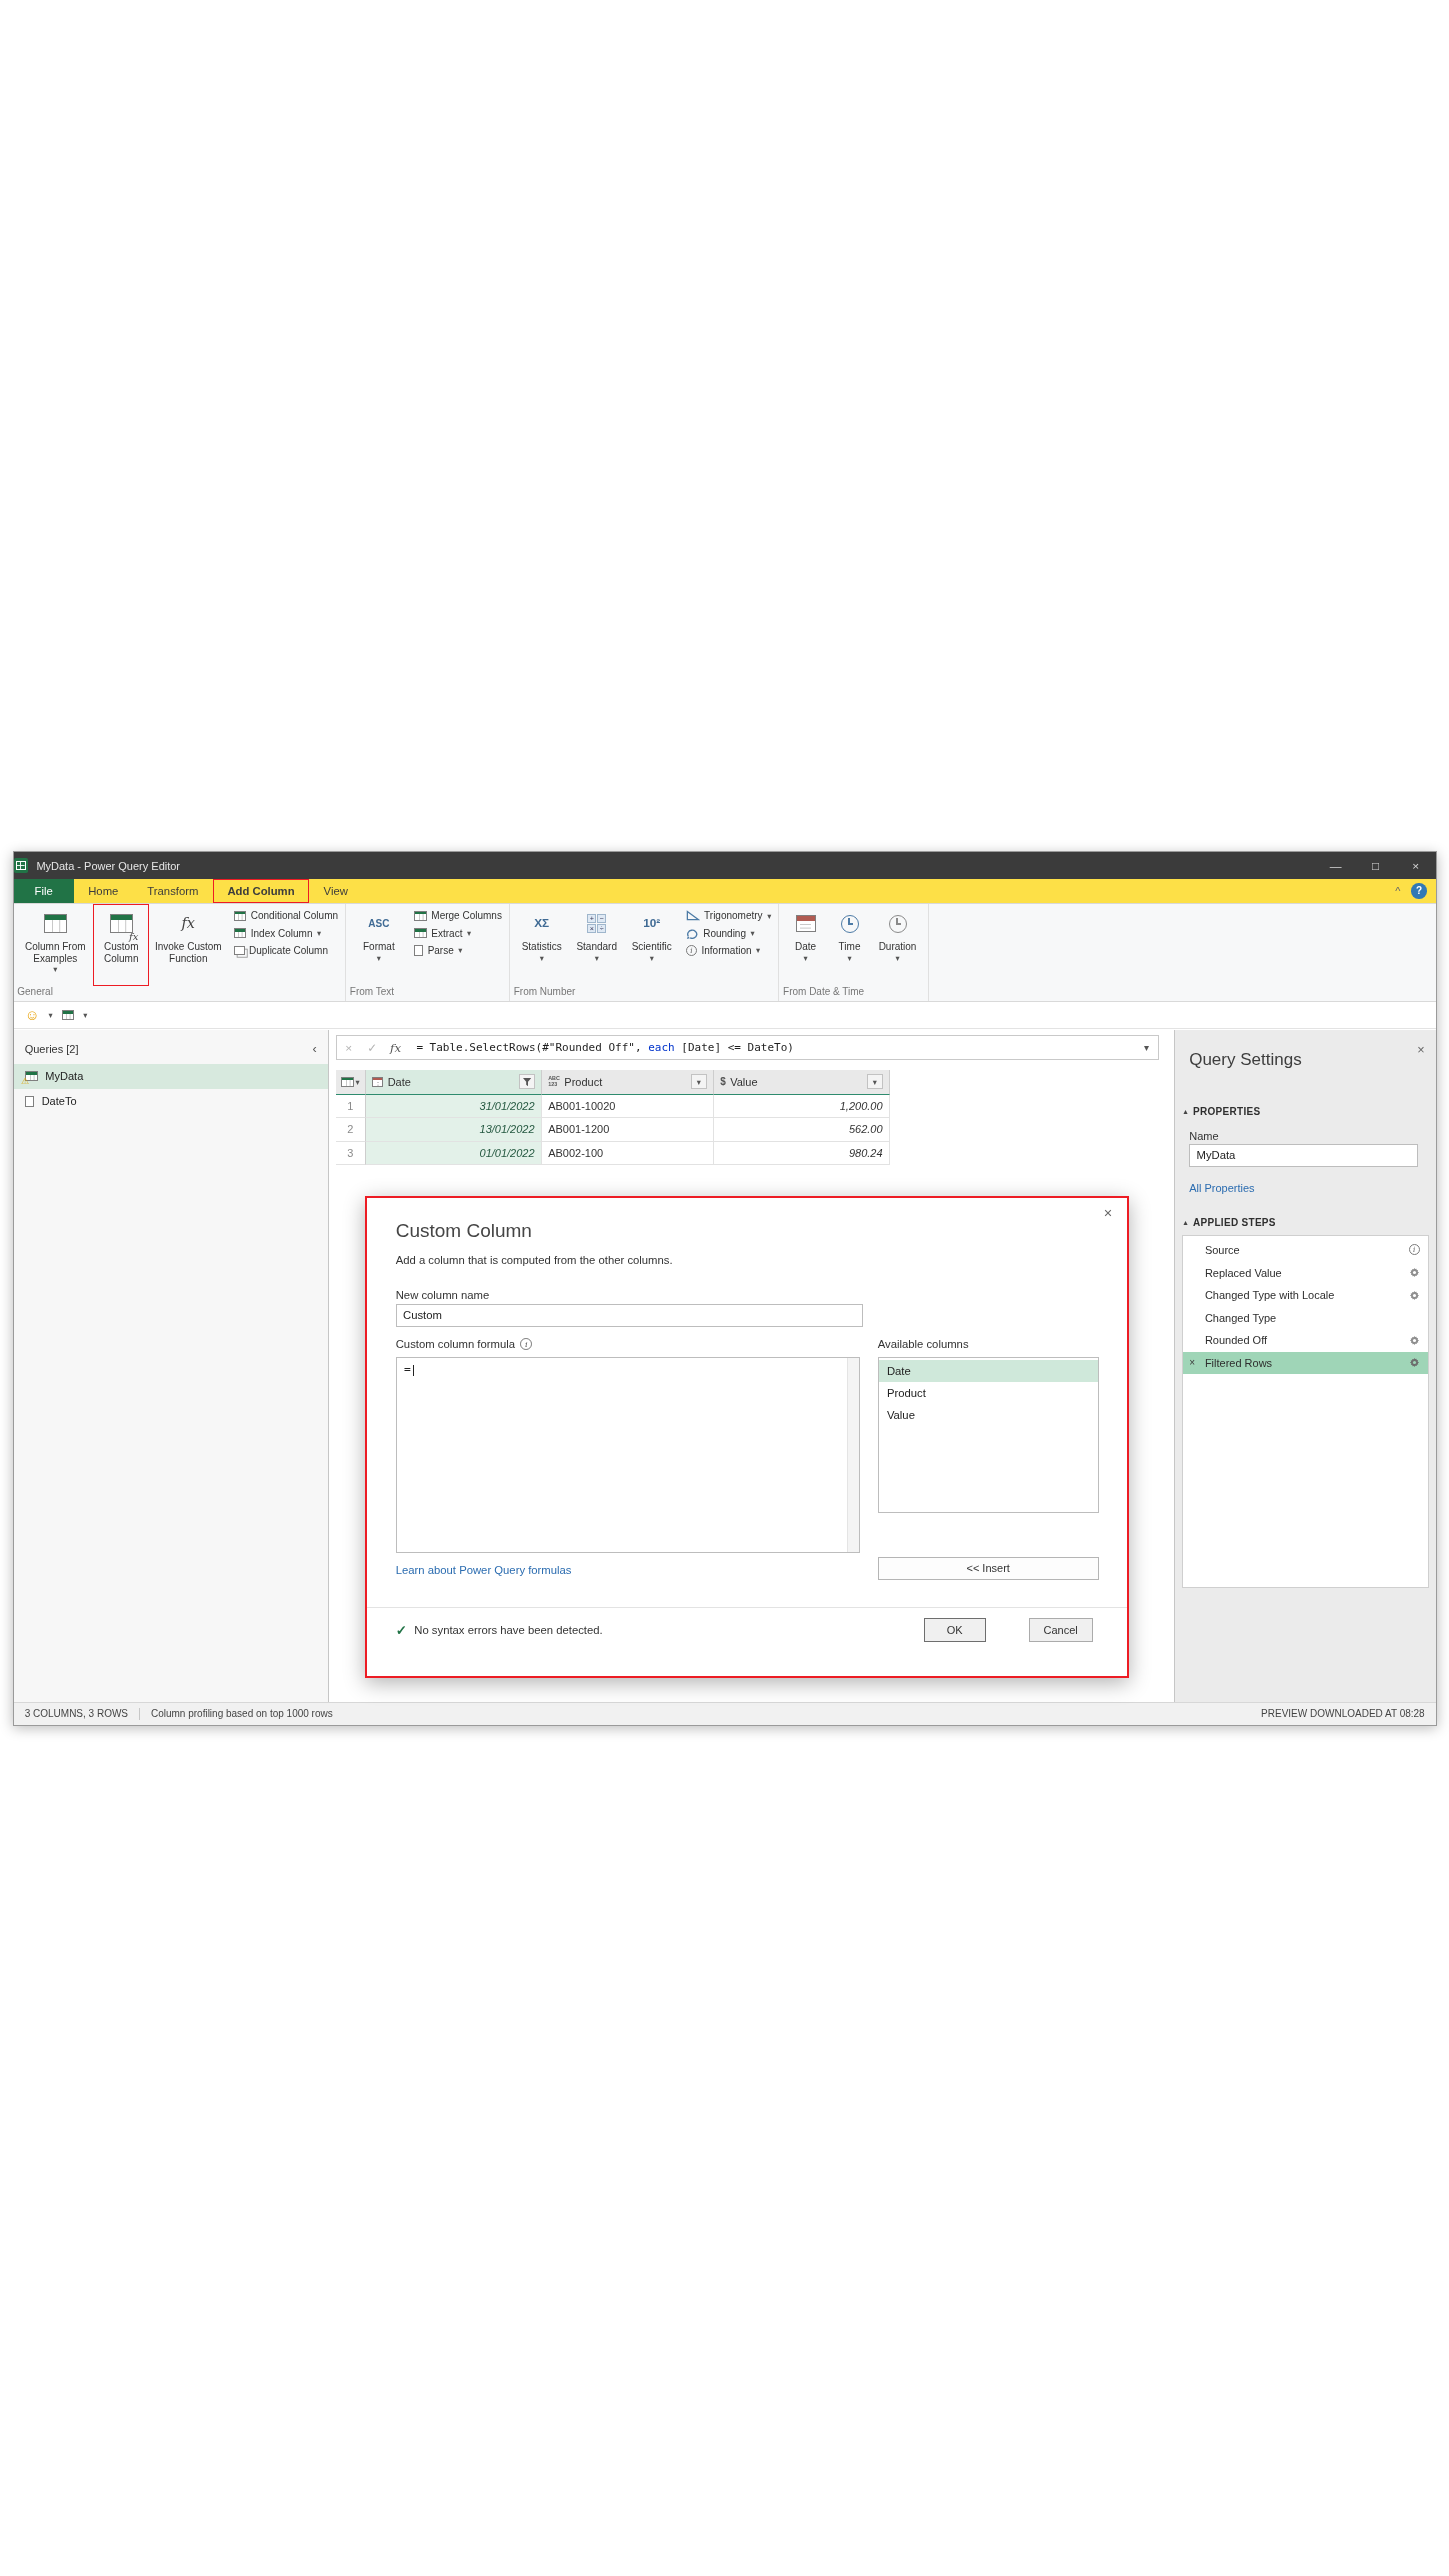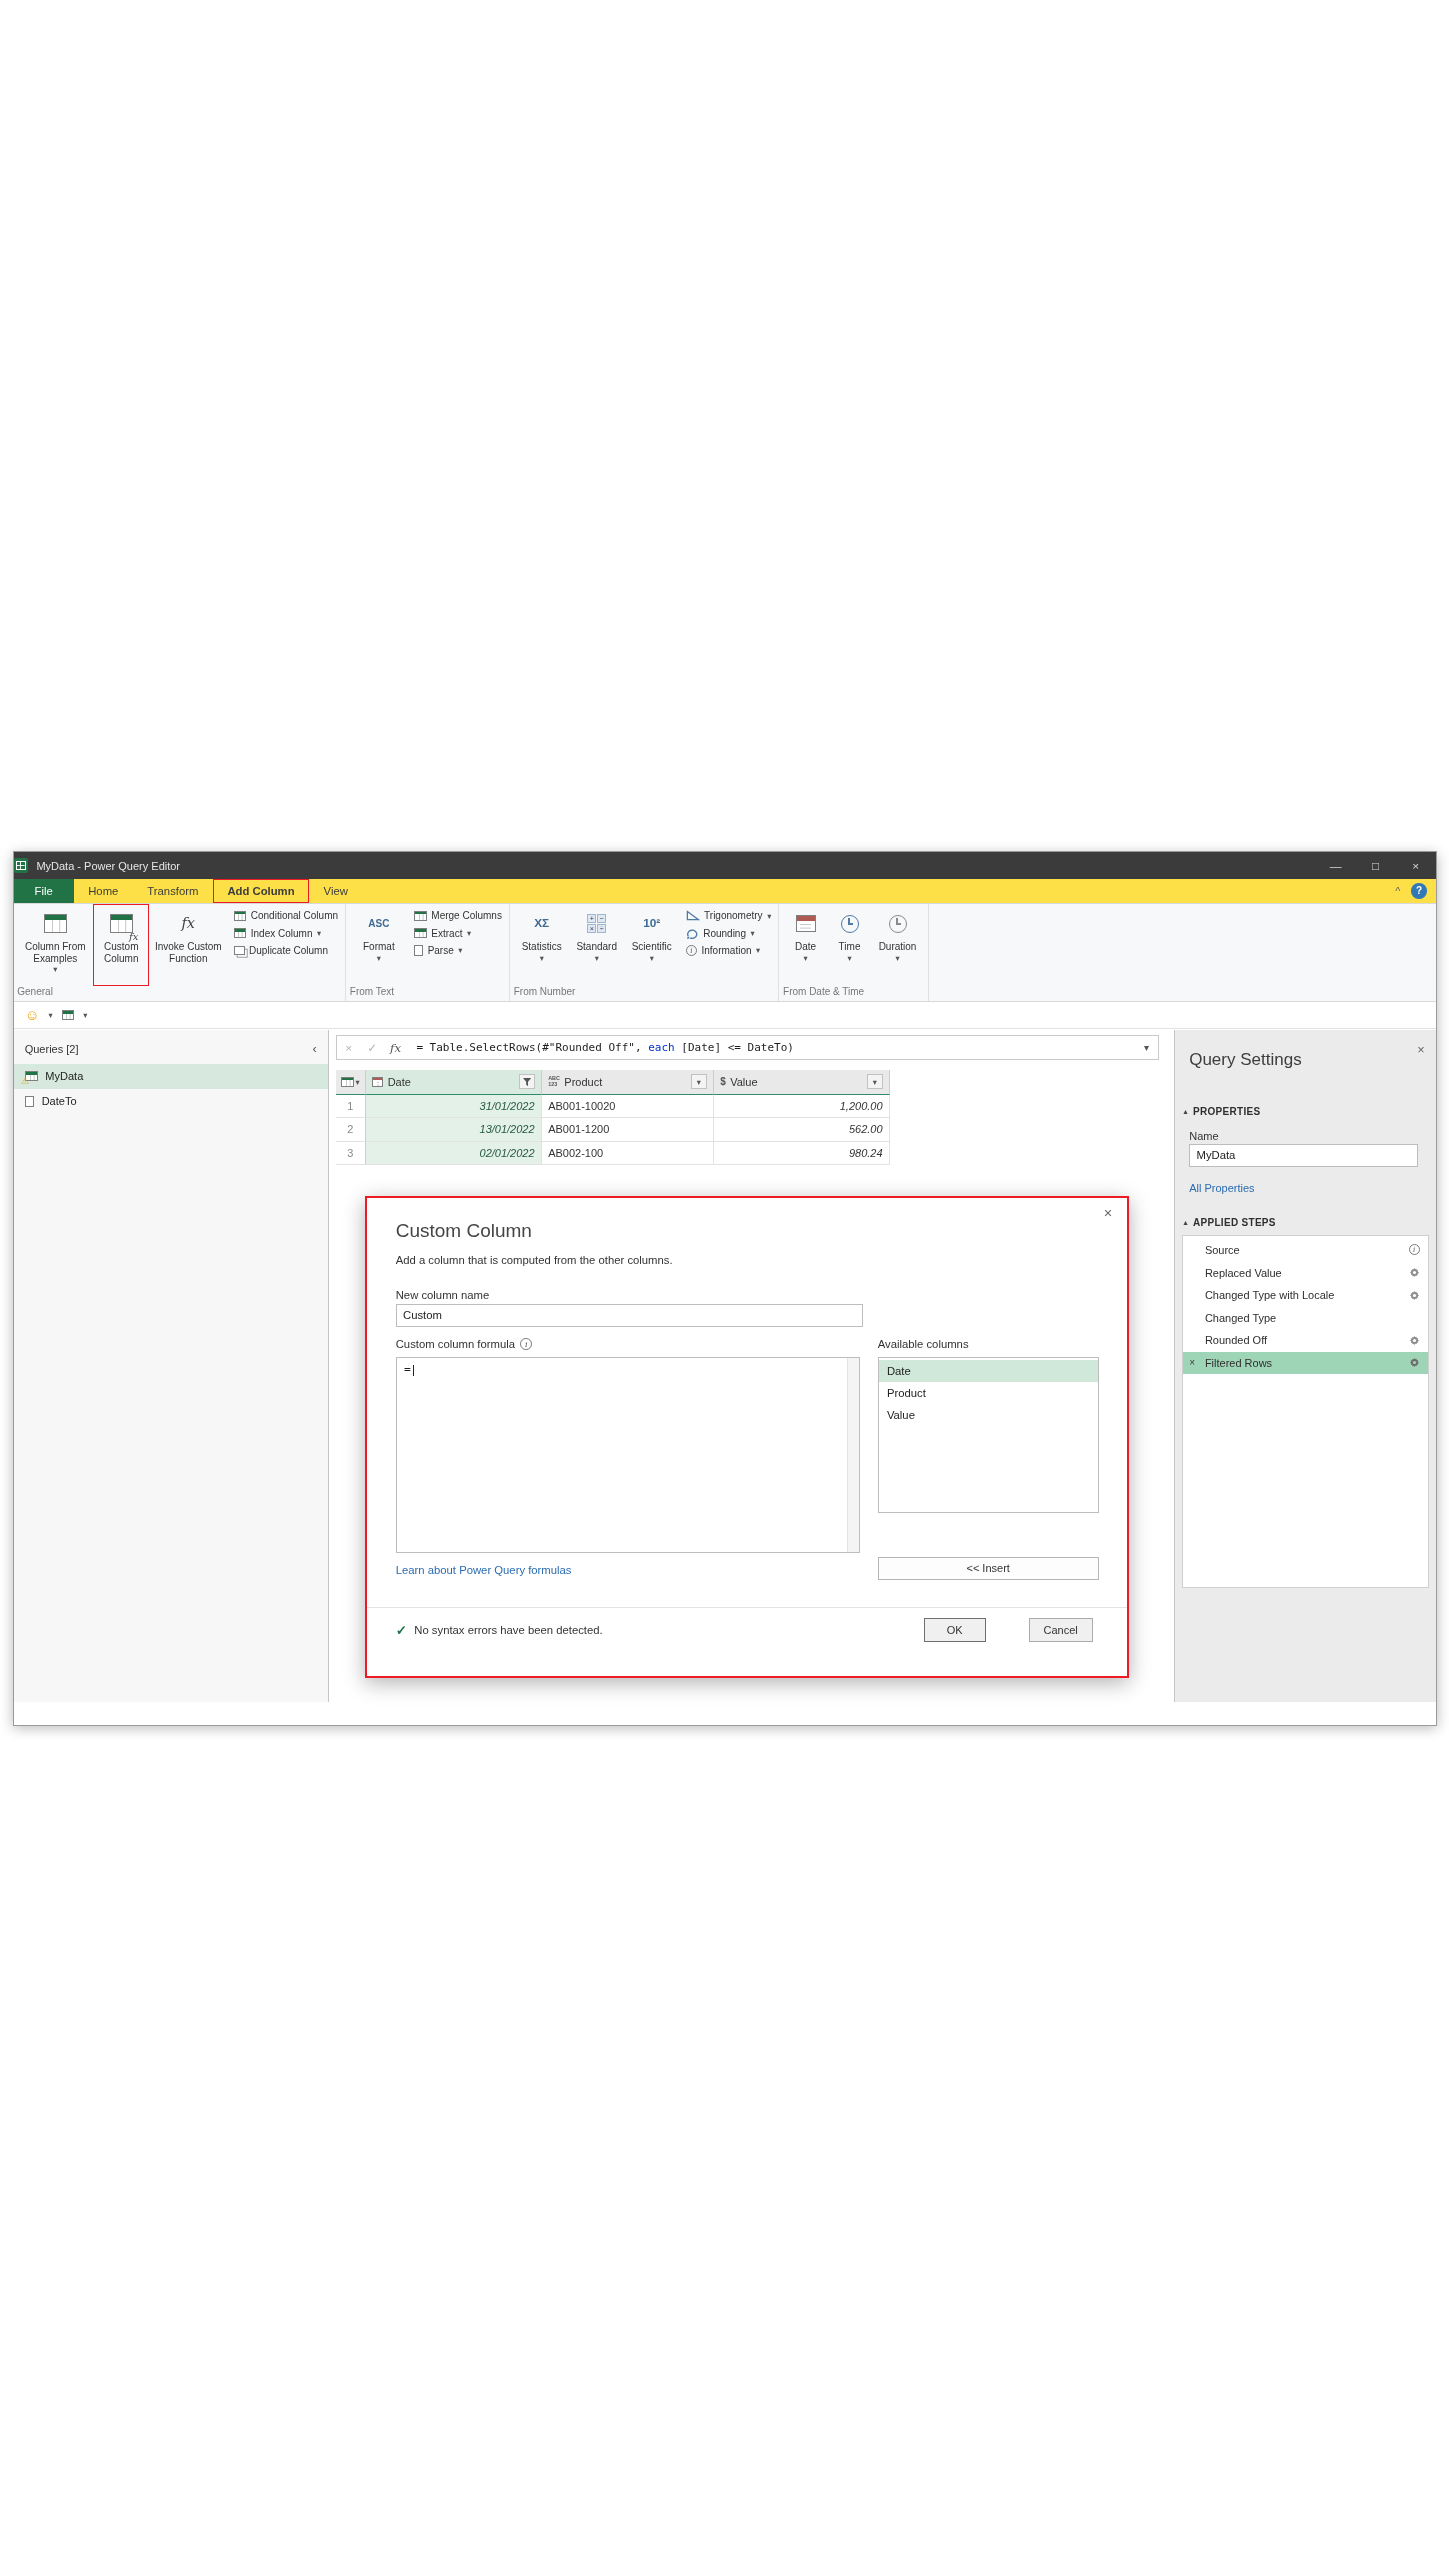--- a/index.html
+++ b/index.html
@@ -408,21 +408,21 @@
           <div class="gc cval">1,200.00</div>
         </div>
         <div class="grow">
           <div class="gc gnum">2</div>
           <div class="gc cdate">13/01/2022</div>
           <div class="gc cprod">AB001-1200</div>
           <div class="gc cval">562.00</div>
         </div>
         <div class="grow">
           <div class="gc gnum">3</div>
-          <div class="gc cdate">02/01/2022</div>
+          <div class="gc cdate">01/01/2022</div>
           <div class="gc cprod">AB002-100</div>
           <div class="gc cval">980.24</div>
         </div>
       </div>
     </div>
 
     <div class="spane">
       <div class="sp-title">Query Settings</div>
       <span class="sp-close">×</span>
 
@@ -519,15 +519,21 @@
 
     <div class="dlg-sep"></div>
     <div class="dlg-status">
       <span class="okcheck">✓</span>
       <span>No syntax errors have been detected.</span>
     </div>
     <div class="btn ok">OK</div>
     <div class="btn cancel">Cancel</div>
   </div>
 
+  <div class="sbar">
+    <span>3 COLUMNS, 3 ROWS</span>
+    <span class="ssep"></span>
+    <span>Column profiling based on top 1000 rows</span>
+    <span class="sright">PREVIEW DOWNLOADED AT 08:28</span>
+  </div>
 
 </div>
 
 
 </body></html>

